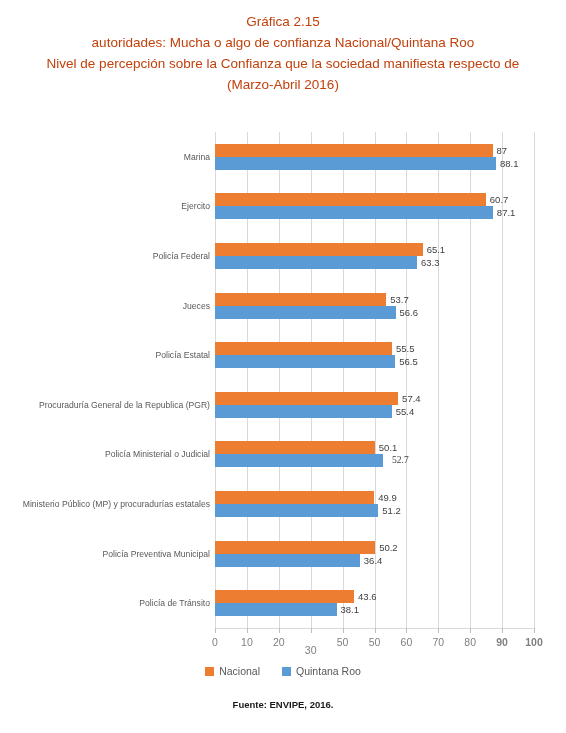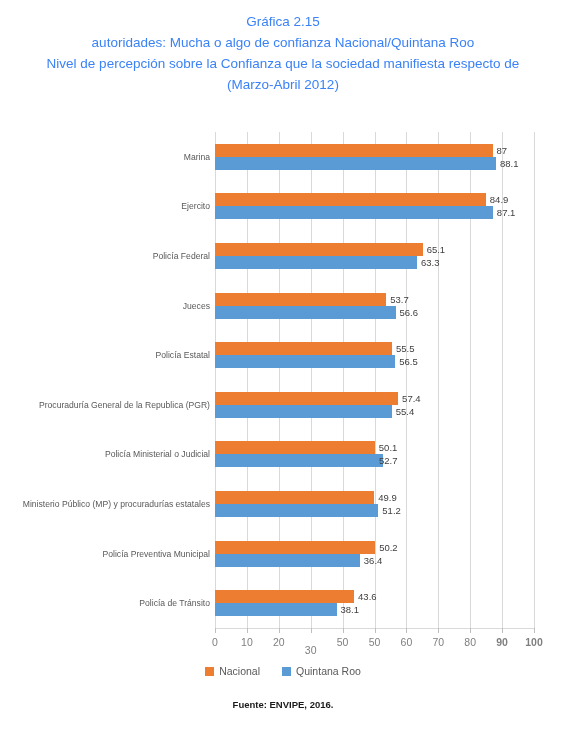--- a/index.html
+++ b/index.html
@@ -17,21 +17,21 @@
   }
 
   
   .title-block {
     padding-top: 11px;
     text-align: center;
   }
   .title-line {
     font-size: 13.5px;
     line-height: 21px;
-    color: #3b82f6;
+    color: #c2410c;
     white-space: nowrap;
   }
 
   
   .chart-area {
     position: absolute;
     left: 0;
     top: 120px;
     width: 566px;
     height: 560px;
@@ -149,21 +149,21 @@
     color: #1a1a1a;
   }
 </style>
 </head>
 <body>
 
 <div class="title-block">
   <div class="title-line">Gráfica 2.15</div>
   <div class="title-line">autoridades: Mucha o algo de confianza Nacional/Quintana Roo</div>
   <div class="title-line">Nivel de percepción sobre la Confianza que la sociedad manifiesta respecto de</div>
-  <div class="title-line">(Marzo-Abril 2012)</div>
+  <div class="title-line">(Marzo-Abril 2016)</div>
 </div>
 
 <div class="chart-area">
   <div class="plot" id="plot">
       <div class="gridline" style="left: 0px;"></div>
       <div class="gridline" style="left: 31.9px;"></div>
       <div class="gridline" style="left: 63.8px;"></div>
       <div class="gridline" style="left: 95.7px;"></div>
       <div class="gridline" style="left: 127.6px;"></div>
       <div class="gridline" style="left: 159.5px;"></div>
@@ -202,21 +202,21 @@
       <div class="row" style="top: 23.8px; height: 26px;">
         <div class="cat-label" style="top: 7px;">Marina</div>
         <div class="bar nacional" style="top: 0px; width: 277.53px;"></div>
         <div class="bar-value" style="left: 496.53px; top: 0px;">87</div>
         <div class="bar quintana" style="top: 13px; width: 281.039px;"></div>
         <div class="bar-value" style="left: 500.039px; top: 13px;">88.1</div>
       </div>
       <div class="row" style="top: 73.4px; height: 26px;">
         <div class="cat-label" style="top: 7px;">Ejercito</div>
         <div class="bar nacional" style="top: 0px; width: 270.831px;"></div>
-        <div class="bar-value" style="left: 489.831px; top: 0px;">84.9</div>
+        <div class="bar-value" style="left: 489.831px; top: 0px;">60.7</div>
         <div class="bar quintana" style="top: 13px; width: 277.849px;"></div>
         <div class="bar-value" style="left: 496.849px; top: 13px;">87.1</div>
       </div>
       <div class="row" style="top: 123px; height: 26px;">
         <div class="cat-label" style="top: 7px;">Policía Federal</div>
         <div class="bar nacional" style="top: 0px; width: 207.669px;"></div>
         <div class="bar-value" style="left: 426.669px; top: 0px;">65.1</div>
         <div class="bar quintana" style="top: 13px; width: 201.927px;"></div>
         <div class="bar-value" style="left: 420.927px; top: 13px;">63.3</div>
       </div>
@@ -239,21 +239,21 @@
         <div class="bar nacional" style="top: 0px; width: 183.106px;"></div>
         <div class="bar-value" style="left: 402.106px; top: 0px;">57.4</div>
         <div class="bar quintana" style="top: 13px; width: 176.726px;"></div>
         <div class="bar-value" style="left: 395.726px; top: 13px;">55.4</div>
       </div>
       <div class="row" style="top: 321.4px; height: 26px;">
         <div class="cat-label" style="top: 7px;">Policía Ministerial o Judicial</div>
         <div class="bar nacional" style="top: 0px; width: 159.819px;"></div>
         <div class="bar-value" style="left: 378.819px; top: 0px;">50.1</div>
         <div class="bar quintana" style="top: 13px; width: 168.113px;"></div>
-        <div class="bar-value" style="left: 379px; top: 13px;">52.7</div>
+        <div class="bar-value" style="left: 392px; top: 13px; font-family: Liberation Serif, serif;">52.7</div>
       </div>
       <div class="row" style="top: 371px; height: 26px;">
         <div class="cat-label" style="top: 7px;">Ministerio Público (MP) y procuradurías estatales</div>
         <div class="bar nacional" style="top: 0px; width: 159.181px;"></div>
         <div class="bar-value" style="left: 378.181px; top: 0px;">49.9</div>
         <div class="bar quintana" style="top: 13px; width: 163.328px;"></div>
         <div class="bar-value" style="left: 382.328px; top: 13px;">51.2</div>
       </div>
       <div class="row" style="top: 420.6px; height: 26px;">
         <div class="cat-label" style="top: 7px;">Policía Preventiva Municipal</div>

